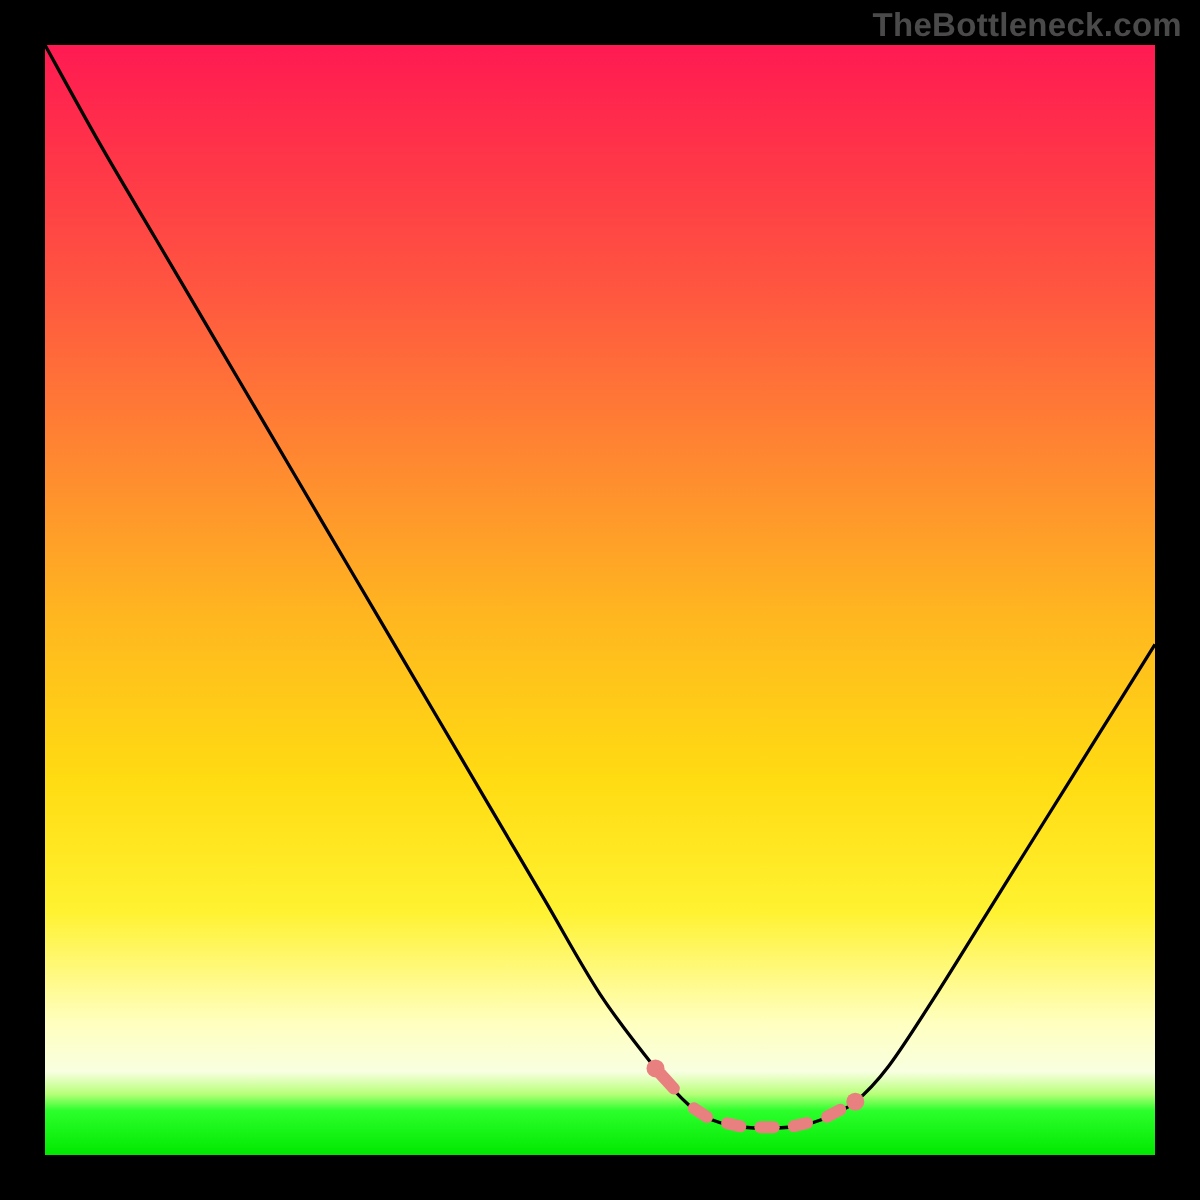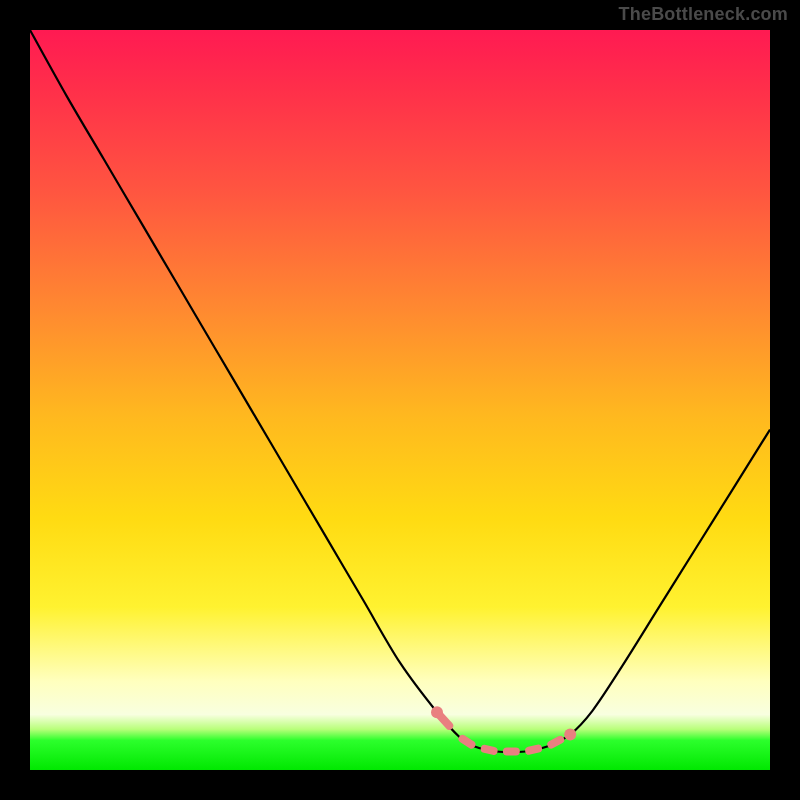--- a/index.html
+++ b/index.html
@@ -15,21 +15,21 @@
     position: relative;
     width: 800px;
     height: 800px;
     background: #000000;
   }
   .watermark {
     position: absolute;
     top: 4px;
     right: 12px;
     color: #4a4a4a;
-    font-size: 18px;
+    font-size: 22px;
     font-weight: 600;
     letter-spacing: 0.2px;
     user-select: none;
   }
   .plot-area {
     position: absolute;
     left: 30px;
     top: 30px;
     width: 740px;
     height: 740px;

